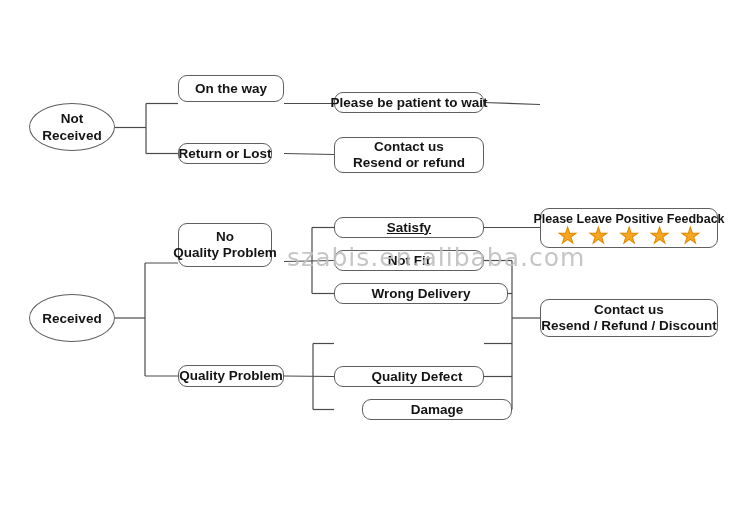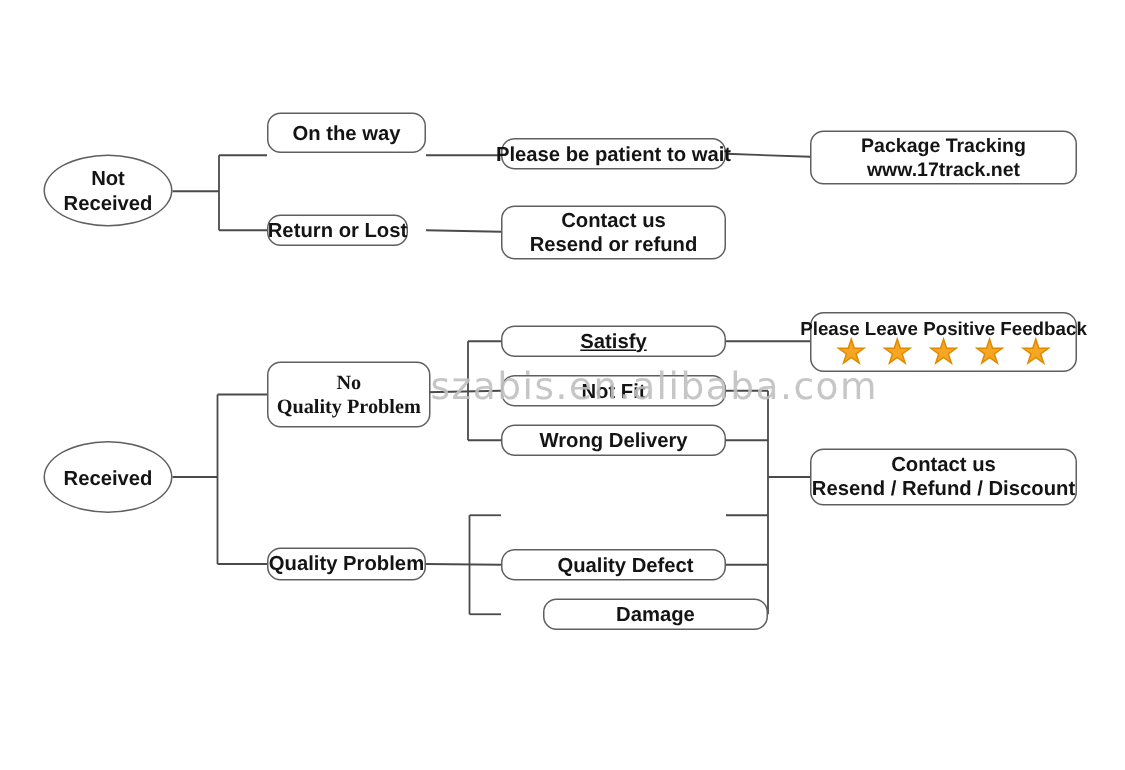--- a/index.html
+++ b/index.html
@@ -26,24 +26,24 @@
     box-sizing:border-box;
   }
   
   .n-not-received{left:29px;top:103px;width:86px;height:48px;}
   .n-received{left:29px;top:294px;width:86px;height:48px;}
   .n-on-the-way{left:178px;top:75px;width:106px;height:27px;}
   .n-please-wait{left:334px;top:92px;width:150px;height:21px;}
   .n-package-tracking{left:540px;top:87px;width:178px;height:36px;font-size:13px;}
   .n-return-lost{left:178px;top:143px;width:94px;height:21px;}
   .n-contact-wait{left:334px;top:137px;width:150px;height:36px;}
-  .n-no-quality{left:178px;top:241px;width:109px;height:44px;font-family:Liberation Serif, serif;}
+  .n-no-quality{left:178px;top:223px;width:94px;height:44px;}
   .n-satisfy{left:334px;top:217px;width:150px;height:21px;text-decoration:underline;}
   .n-not-fit{left:334px;top:250px;width:150px;height:21px;}
-  .n-wrong-delivery{left:334px;top:283px;width:150px;height:21px;}
+  .n-wrong-delivery{left:334px;top:283px;width:174px;height:21px;}
   .n-feedback{left:540px;top:208px;width:178px;height:40px;justify-content:space-between;padding-top:3px;}
   .n-feedback .title{font-size:12.5px;line-height:14px;white-space:nowrap;}
   .n-contact-discount{left:540px;top:299px;width:178px;height:38px;}
   .n-quality-problem{left:178px;top:365px;width:106px;height:22px;}
   .n-color-difference{left:334px;top:333px;width:150px;height:21px;}
   .n-quality-defect{left:334px;top:366px;width:150px;height:21px;padding-left:16px;}
   .n-damage{left:334px;top:399px;width:150px;height:21px;margin-left:28px;}
   
   .stars{display:flex;gap:11px;margin-top:-1px;}
   .star{
@@ -108,24 +108,20 @@
   <div class="ellipse n-received">
     <span class="ln">Received</span>
   </div>
 
   <div class="node n-on-the-way">
     <span class="ln">On the way</span>
   </div>
   <div class="node n-please-wait">
     <span class="ln">Please be patient to wait</span>
   </div>
-  <div class="node n-package-tracking">
-    <span class="ln">Package Tracking</span>
-    <span class="ln">www.17track.net</span>
-  </div>
   <div class="node n-return-lost">
     <span class="ln">Return or Lost</span>
   </div>
   <div class="node n-contact-wait">
     <span class="ln">Contact us</span>
     <span class="ln">Resend or refund</span>
   </div>
 
   <div class="node n-no-quality">
     <span class="ln">No</span>

